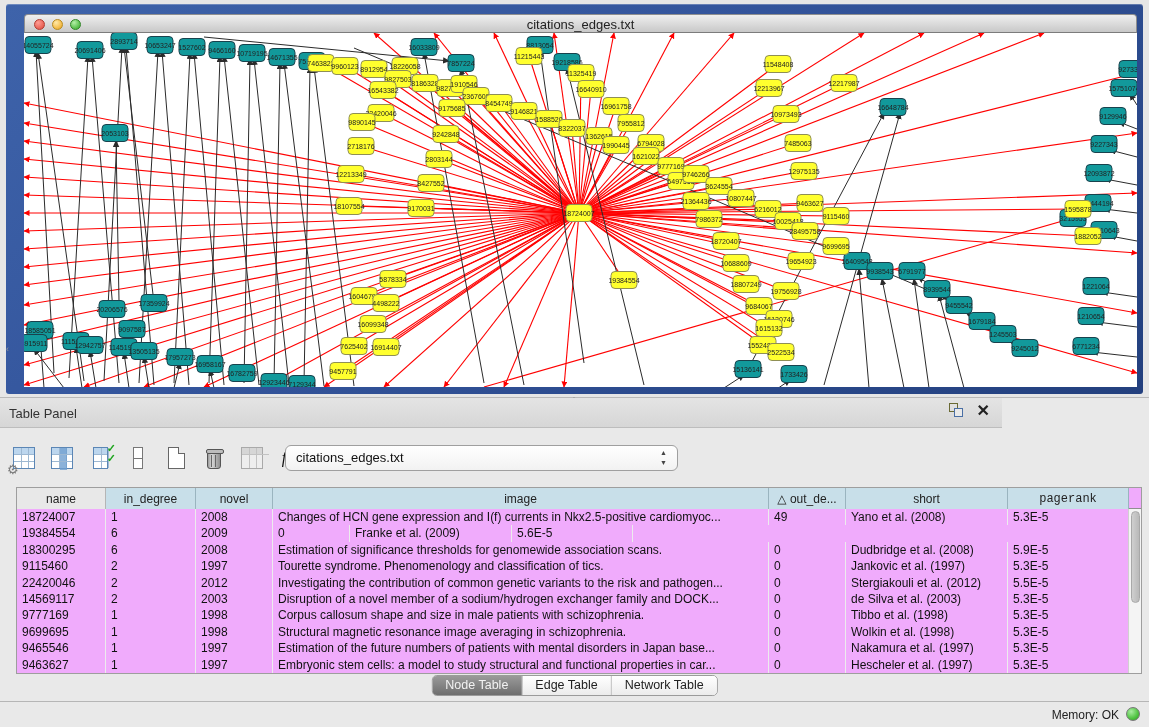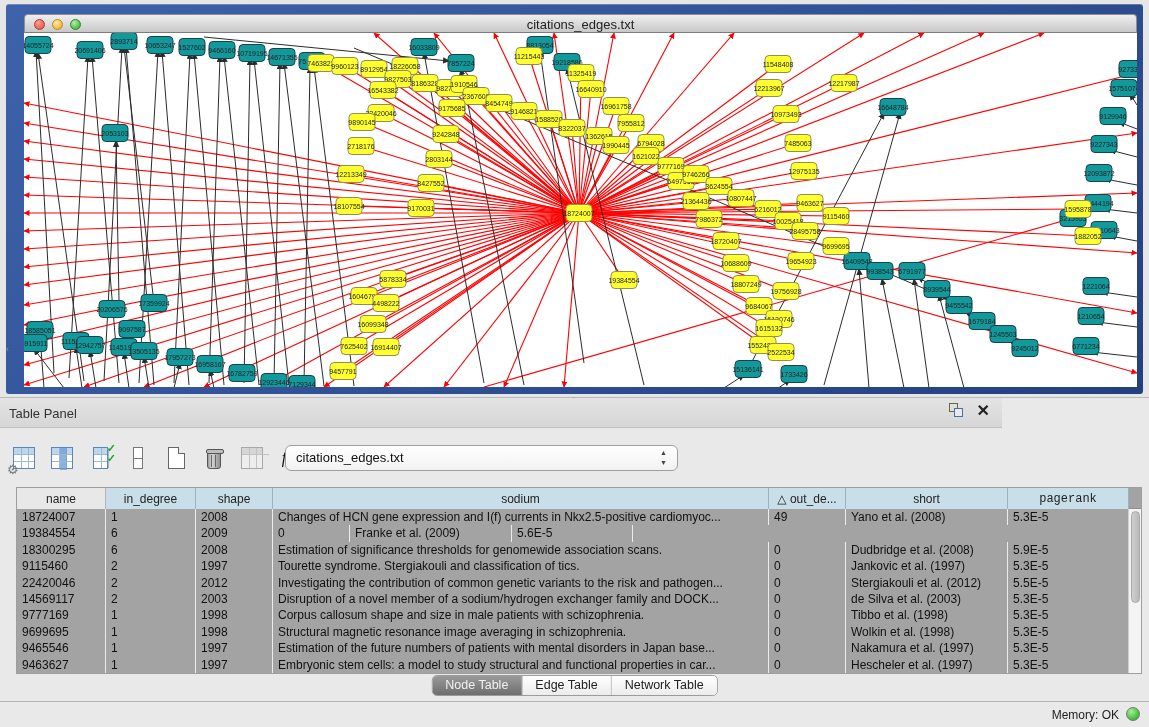--- a/index.html
+++ b/index.html
@@ -57,21 +57,21 @@
   .mini-table.disabled { border-color:#a9a9a9; background:linear-gradient(#d6d6d6,#d6d6d6) top/100% 6px no-repeat,#eee; }
   .mini-table.disabled:before, .mini-table.disabled:after { background:#c2c2c2; box-shadow:7px 0 0 #c2c2c2; }
   .fx { font-family:"Liberation Serif", serif; font-style:italic; font-size:16px; color:#111; }
   .fx small { font-size:11px; }
 
   .combo { position:absolute; left:285px; top:47px; width:393px; height:26px; background:linear-gradient(#ffffff,#f2f2f2);
     border:1px solid #9f9f9f; border-radius:6px; font-size:13px; color:#111; line-height:24px; padding-left:10px; }
   .combo .stepper { position:absolute; right:10px; top:2px; font-size:7px; color:#444; line-height:10px; text-align:center; }
 
   
-  .dtable { position:absolute; left:16px; top:89px; width:1126px; height:187px; background:#a3a3a3; border:1px solid #9e9e9e; }
+  .dtable { position:absolute; left:16px; top:89px; width:1126px; height:187px; background:#f0abfc; border:1px solid #9e9e9e; }
   .dt-header { display:flex; height:21px; border-bottom:1px solid #8f8f8f; }
   .dt-h { height:21px; background:#c8dfe9; border-right:1px solid #9ab4bf; font-size:12px; color:#222;
      display:flex; align-items:center; justify-content:center; overflow:hidden; white-space:nowrap; }
   .dt-h.first { background:#e8e8e8; border-right-color:#b5b5b5; }
   .dt-body { position:relative; }
   .dt-row { display:flex; height:16.4px; }
   .dt-c { font-size:12px; color:#111; padding-left:5px; overflow:hidden; white-space:nowrap; line-height:16.4px; border-right:1px solid #ececec; }
   .vscroll { position:absolute; right:0; top:21px; width:13px; height:164px; background:#f4f4f4; border-left:1px solid #d0d0d0; }
   .vthumb { position:absolute; left:1.5px; top:2px; width:9px; height:92px; background:linear-gradient(90deg,#cfcfcf,#b9b9b9); border-radius:5px; border:1px solid #a8a8a8; }
 
@@ -829,22 +829,22 @@
     </div>
     <div class="combo">
       <span>citations_edges.txt</span>
       <div class="stepper">▲<br>▼</div>
     </div>
 
     <div class="dtable">
       <div class="dt-header" id="dt-header">
           <div class="dt-h first" style="width: 89px;">name</div>
           <div class="dt-h" style="width: 90px;">in_degree</div>
-          <div class="dt-h" style="width: 77px;">shape</div>
-          <div class="dt-h" style="width: 496px;">sodium</div>
+          <div class="dt-h" style="width: 77px;">novel</div>
+          <div class="dt-h" style="width: 496px;">image</div>
           <div class="dt-h" style="width: 77px;">△ out_de...</div>
           <div class="dt-h" style="width: 162px;">short</div>
           <div class="dt-h" style="width: 121px; font-family: Liberation Mono, monospace;">pagerank</div>
         </div>
       <div class="dt-body" id="dt-body">
           <div class="dt-row">
             <div class="dt-c" style="width: 89px;">18724007</div>
             <div class="dt-c" style="width: 90px;">1</div>
             <div class="dt-c" style="width: 77px;">2008</div>
             <div class="dt-c" style="width: 496px;">Changes of HCN gene expression and I(f) currents in Nkx2.5-positive cardiomyoc...</div>
@@ -866,21 +866,21 @@
             <div class="dt-c" style="width: 77px;">2008</div>
             <div class="dt-c" style="width: 496px;">Estimation of significance thresholds for genomewide association scans.</div>
             <div class="dt-c" style="width: 77px;">0</div>
             <div class="dt-c" style="width: 162px;">Dudbridge et al. (2008)</div>
             <div class="dt-c" style="width: 121px;">5.9E-5</div>
           </div>
           <div class="dt-row">
             <div class="dt-c" style="width: 89px;">9115460</div>
             <div class="dt-c" style="width: 90px;">2</div>
             <div class="dt-c" style="width: 77px;">1997</div>
-            <div class="dt-c" style="width: 496px;">Tourette syndrome. Stergiakouli and classification of tics.</div>
+            <div class="dt-c" style="width: 496px;">Tourette syndrome. Phenomenology and classification of tics.</div>
             <div class="dt-c" style="width: 77px;">0</div>
             <div class="dt-c" style="width: 162px;">Jankovic et al. (1997)</div>
             <div class="dt-c" style="width: 121px;">5.3E-5</div>
           </div>
           <div class="dt-row">
             <div class="dt-c" style="width: 89px;">22420046</div>
             <div class="dt-c" style="width: 90px;">2</div>
             <div class="dt-c" style="width: 77px;">2012</div>
             <div class="dt-c" style="width: 496px;">Investigating the contribution of common genetic variants to the risk and pathogen...</div>
             <div class="dt-c" style="width: 77px;">0</div>

